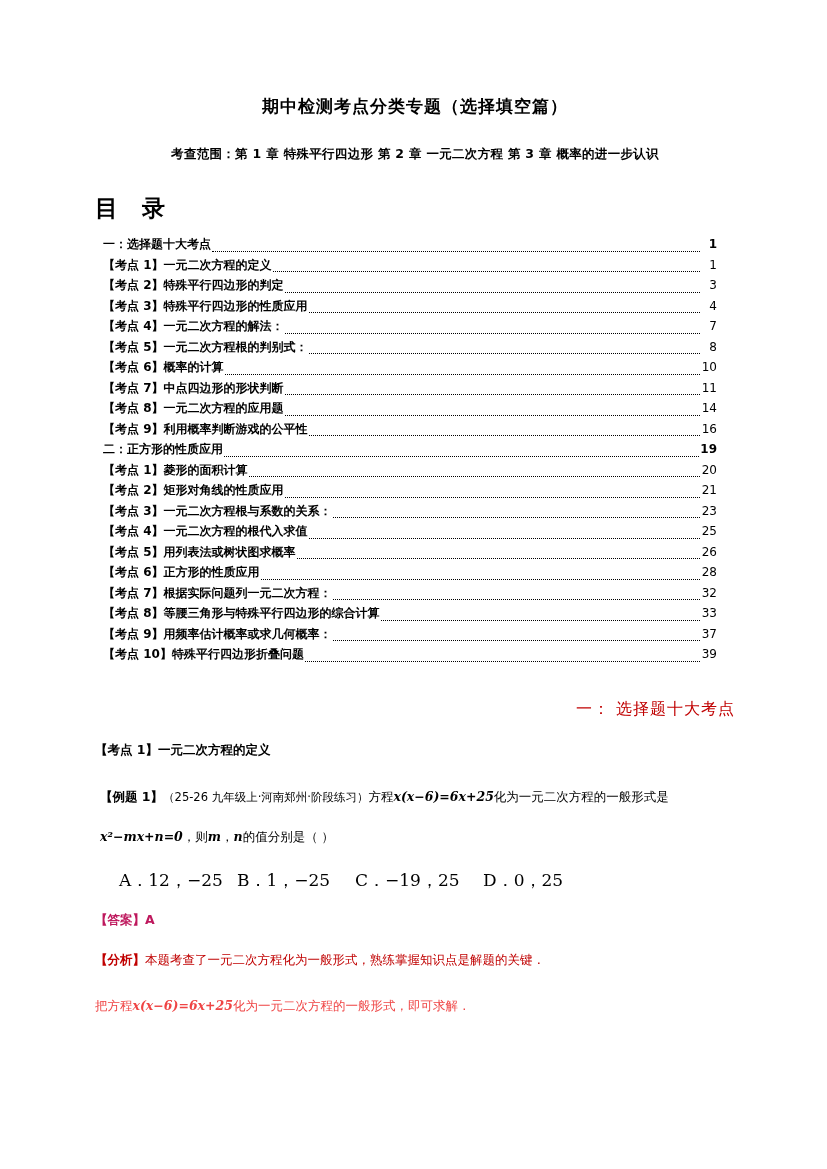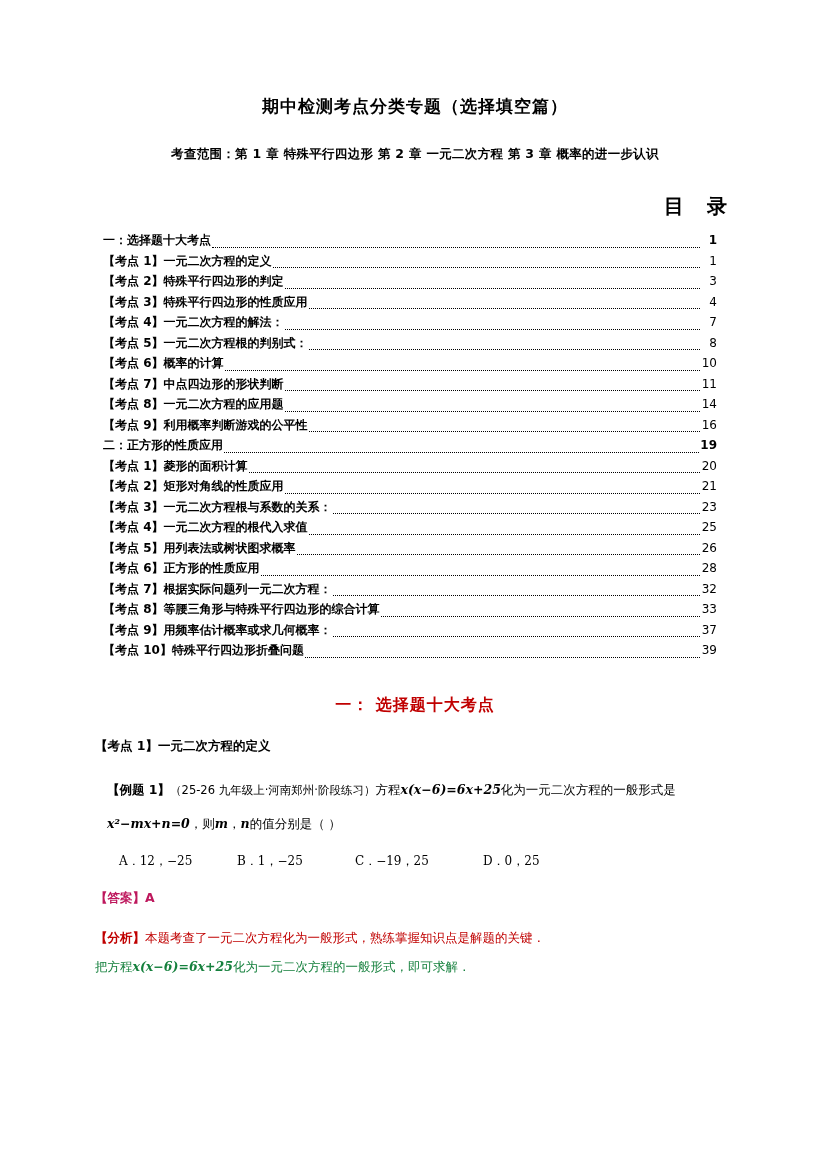--- a/index.html
+++ b/index.html
@@ -38,22 +38,22 @@
     font-family: "DejaVu Sans", "Liberation Sans", sans-serif;
   }
   .scope {
     text-align: center;
     font-size: 12.5px;
     font-weight: bold;
     margin: 0 0 30px 0;
     letter-spacing: 0.3px;
   }
   .toc-heading {
-    text-align: right;
-    font-size: 20px;
+    text-align: left;
+    font-size: 23px;
     font-weight: bold;
     letter-spacing: 8px;
     margin: 0 0 10px 0;
     font-family: "DejaVu Serif", "Liberation Serif", serif;
   }
   .toc {
     margin: 0 0 0 0;
     padding: 0 18px 0 8px;
   }
   .toc-row {
@@ -81,48 +81,48 @@
     text-align: right;
     min-width: 16px;
   }
   .kp {
     font-weight: bold;
   }
   .body-section {
     margin-top: 34px;
   }
   .sec-title {
-    text-align: center;
+    text-align: right;
     color: #c00000;
-    font-weight: bold;
+    font-weight: normal;
     font-size: 16px;
     letter-spacing: 1px;
     margin-bottom: 22px;
   }
   .kp-head {
     font-weight: bold;
     font-size: 12.5px;
     margin: 0 0 18px 0;
   }
   .example {
     font-size: 12.5px;
-    line-height: 34px;
-    margin: 12px;
+    line-height: 40px;
+    margin: 5px;
   }
   .example b { font-weight: bold; }
   .math {
     font-family: "DejaVu Serif", "Liberation Serif", serif;
     font-style: italic;
     font-weight: bold;
   }
   .small-src {
     font-size: 11.5px;
   }
   .choices {
-    font-size: 12px;
+    font-size: 17px;
     margin: 12px 0 0 24px;
     display: flex;
     gap: 0px;
     font-family: "DejaVu Serif", "Liberation Serif", serif;
   }
   .choices span {
     display: inline-block;
   }
   .ch1 { width: 118px; }
   .ch2 { width: 118px; }
@@ -136,23 +136,23 @@
   }
   .answer-line .val { font-weight: bold; }
   .analysis {
     color: #c00000;
     font-size: 12.5px;
     margin-top: 18px;
     line-height: 26px;
   }
   .analysis .lead { font-weight: bold; text-align: right; }
   .analysis2 {
-    color: #15803d;
-    font-size: 12.5px;
-    margin-top: 3px;
+    color: #ef4444;
+    font-size: 12.5px;
+    margin-top: 20px;
     line-height: 26px;
   }
 </style>
 </head>
 <body>
 
 <div class="page">
   <div class="content">
 
     <div class="doc-title">期中检测考点分类专题（选择填空篇）</div>

